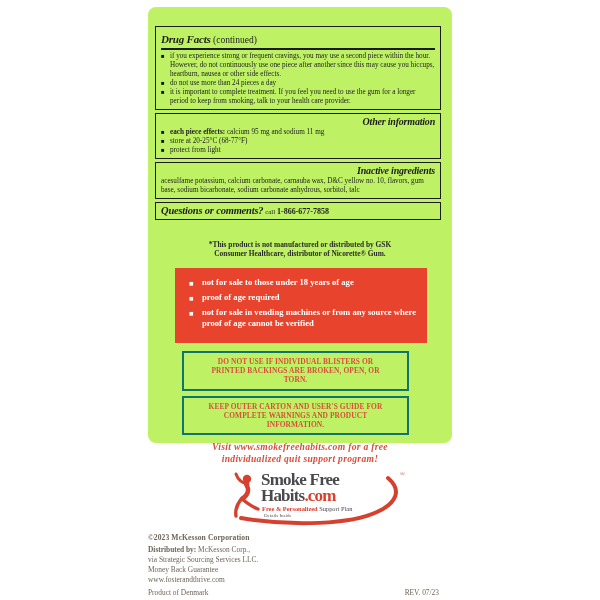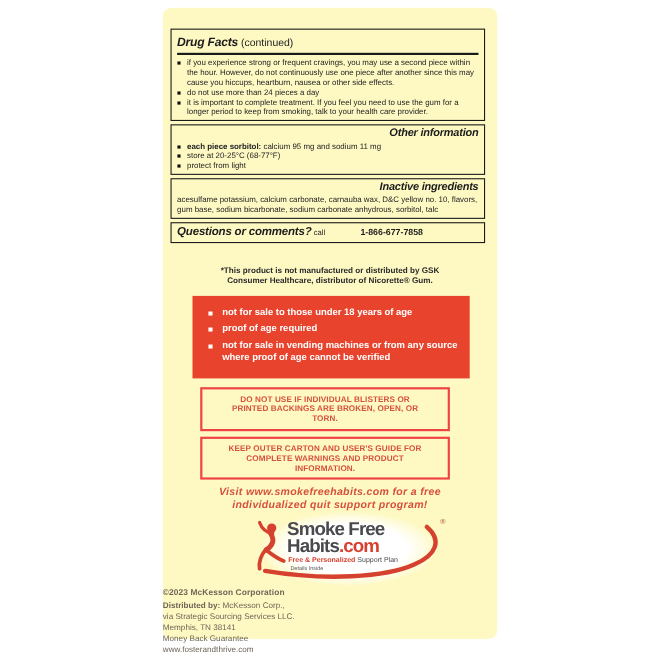--- a/index.html
+++ b/index.html
@@ -3,22 +3,22 @@
 <meta charset="utf-8">
 <style>
   html,body{margin:0;padding:0;}
   body{
     width:600px;height:600px;background:#ffffff;
     font-family:"Liberation Sans", sans-serif;
     -webkit-font-smoothing:antialiased;
     position:relative;overflow:hidden;
   }
   .card{
-    position:absolute;left:148px;top:7px;width:304px;height:574px;
-    background:#fef9c3;border-radius:8px;
+    position:absolute;left:148px;top:7px;width:304px;height:436px;
+    background:#bef264;border-radius:8px;font-family:Liberation Serif, serif;
   }
   
   .df-boxes{margin:19px 11px 0 7px;}
   .dfbox{
     border:1.5px solid #1b1b1b;background:transparent;
     padding:2px 5px 3px 5px;margin-bottom:3px;color:#1c1c1c;
   }
   .df-titlerow{
     border-bottom:2px solid #1b1b1b;padding-bottom:1px;margin-bottom:2px;
   }
@@ -26,35 +26,35 @@
   .df-title-suffix{font-size:9.5px;color:#222;}
   .sec-title{font-style:italic;font-weight:bold;font-size:10px;letter-spacing:-0.2px;margin-bottom:1px;text-align:right;}
   .bodytxt{font-size:7.2px;line-height:9px;color:#222;}
   .bi{position:relative;padding-left:9px;font-size:7.2px;line-height:9px;color:#222;}
   .sq{position:absolute;left:0;top:0;font-size:7.2px;color:#111;}
   .sq::before{content:"\25A0";font-size:6px;}
   .b{font-weight:bold;}
   .q-row{font-size:7.2px;}
   .q-title{font-style:italic;font-weight:bold;font-size:10.5px;letter-spacing:-0.2px;}
   .q-call{font-size:7px;}
-  .q-phone{font-weight:bold;font-size:8px;margin-left:30px;}
+  .q-phone{font-weight:bold;font-size:8px;}
   
   .disclaimer{margin-top:20px;text-align:center;font-size:7.4px;line-height:9px;font-weight:bold;color:#2a2a2a;}
   
   .redbox{
     margin:10px 0 0 27px;width:252px;height:75px;background:#e8432c;
     box-sizing:border-box;padding:9px 10px 0 14px;
   }
   .rb-item{position:relative;padding-left:13px;color:#fff;font-weight:bold;font-size:8.6px;line-height:10.2px;margin-bottom:5px;}
   .rb-sq{position:absolute;left:0;top:0.5px;color:#fff;}
   .rb-sq::before{content:"\25A0";font-size:7.5px;}
   
   .warnbox{
     margin:8px 0 0 34px;width:227px;box-sizing:border-box;
-    border:2px solid #ef4444;color:#d6503c;
+    border:2px solid #0f766e;color:#d6503c;
     font-weight:bold;font-size:7.4px;line-height:9.2px;
     text-align:center;padding:4px 21px;letter-spacing:0.1px;
   }
   .warnbox.second{margin-top:5px;}
   
   .visit{
     margin-top:6px;text-align:center;color:#d6503c;
     font-style:italic;font-weight:bold;font-size:9.6px;line-height:11.5px;letter-spacing:0.3px;
   }
   
@@ -100,21 +100,21 @@
       <div class="bi">
         <span class="sq"></span>
         <span>it is important to complete treatment. If you feel you need to use the gum for a longer period to keep from smoking, talk to your health care provider.</span>
       </div>
     </div>
 
     <div class="dfbox">
       <div class="sec-title">Other information</div>
       <div class="bi">
         <span class="sq"></span>
-        <span class="b">each piece sorbitol:</span><span> calcium 95 mg and sodium 11 mg</span>
+        <span class="b">each piece effects:</span><span> calcium 95 mg and sodium 11 mg</span>
       </div>
       <div class="bi">
         <span class="sq"></span>
         <span>store at 20-25°C (68-77°F)</span>
       </div>
       <div class="bi">
         <span class="sq"></span>
         <span>protect from light</span>
       </div>
     </div>
@@ -171,21 +171,20 @@
     <div class="logo-line2"><span>Habits</span><span class="logo-com">.com</span></div>
     <div class="logo-tag"><span class="red">Free &amp; Personalized</span><span> Support Plan</span></div>
     <div class="logo-details">Details Inside</div>
     <div class="logo-reg">®</div>
   </div>
 
   <div class="footer">
     <div class="f-copy">©2023 McKesson Corporation</div>
     <div class="f-line"><span class="b">Distributed by:</span><span> McKesson Corp.,</span></div>
     <div class="f-line">via Strategic Sourcing Services LLC.</div>
-    <div class="f-line">Memphis, TN 38141</div>
     <div class="f-line">Money Back Guarantee</div>
     <div class="f-line">www.fosterandthrive.com</div>
     <div class="f-last">
       <span>Product of Denmark</span>
       <span class="f-rev">REV. 07/23</span>
     </div>
   </div>
 
 </div>
 

